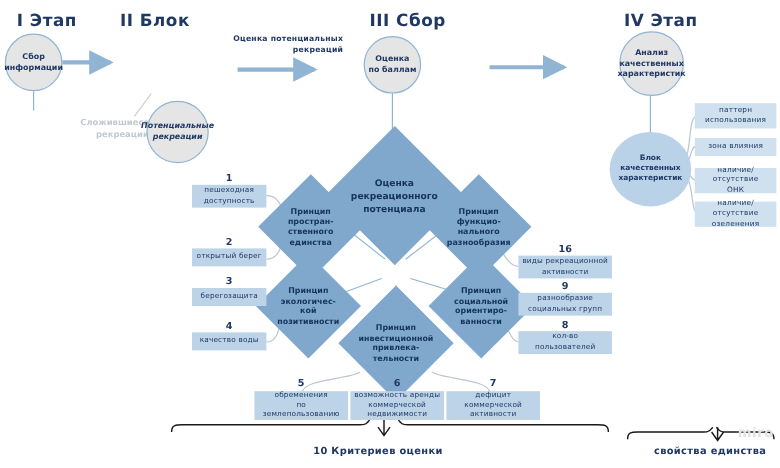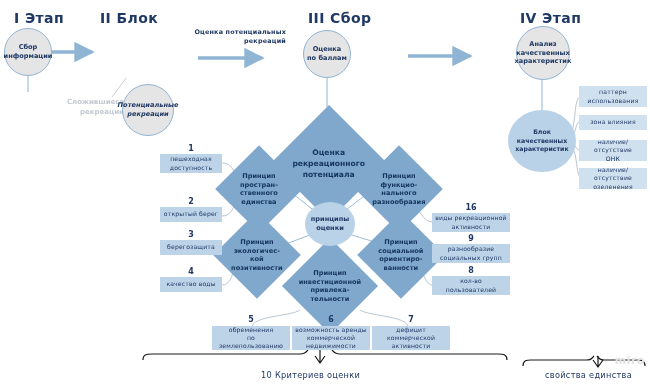--- a/index.html
+++ b/index.html
@@ -82,21 +82,21 @@
   .qual-box{
     position:absolute;box-sizing:border-box;
     background:#cfe0ef;
     display:flex;align-items:center;justify-content:center;
     font-size:6.1px;line-height:1.35;color:#1f3864;text-align:center;
     white-space:pre-line;letter-spacing:.2px;padding:1px 2px;
   }
 
   
   .group-label{
-    position:absolute;font-size:8.2px;font-weight:normal;color:#1f3864;
+    position:absolute;font-size:8.2px;font-weight:bold;color:#1f3864;
     white-space:nowrap;letter-spacing:.3px;
   }
 
   
   .watermark{
     position:absolute;right:5px;top:354px;
     font-size:11px;font-weight:bold;color:#e2e2e2;letter-spacing:.5px;
     font-family:"DejaVu Sans","Liberation Sans",sans-serif;
   }
 </style>
@@ -261,24 +261,20 @@
 ванности</span>
   </div>
 
   <div class="diamond" style="left:296px;top:252px;width:68px;height:68px;">
     <span>Принцип
 инвестиционной
 привлека-
 тельности</span>
   </div>
 
-  <div class="node circle-fill" style="left:305px;top:202px;width:50px;height:44px;">
-    <span style="white-space:pre-line;">принципы
-оценки</span>
-  </div>
 
   <div class="crit-num" style="left:160px;top:144px;width:62px;">1</div>
   <div class="crit-box" style="left:160px;top:154px;width:62px;height:19px;">пешеходная
 доступность</div>
 
   <div class="crit-num" style="left:160px;top:197px;width:62px;">2</div>
   <div class="crit-box" style="left:160px;top:207px;width:62px;height:15px;">открытый берег</div>
 
   <div class="crit-num" style="left:160px;top:230px;width:62px;">3</div>
   <div class="crit-box" style="left:160px;top:240px;width:62px;height:15px;">берегозащита</div>

